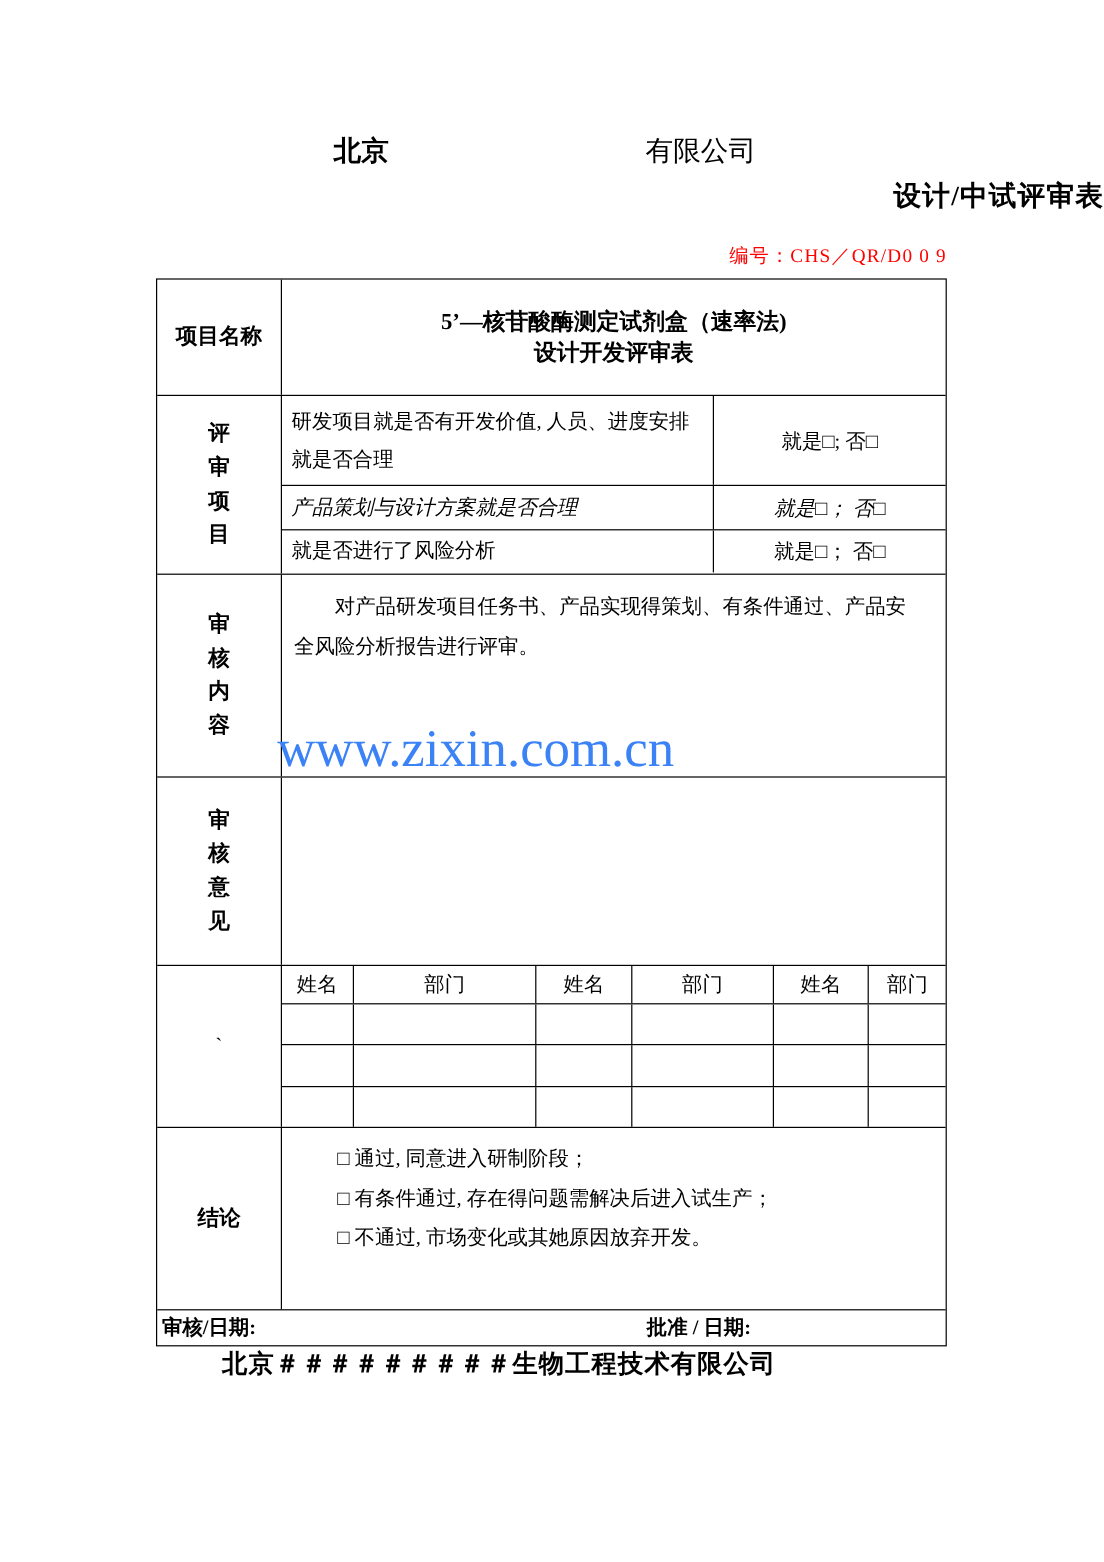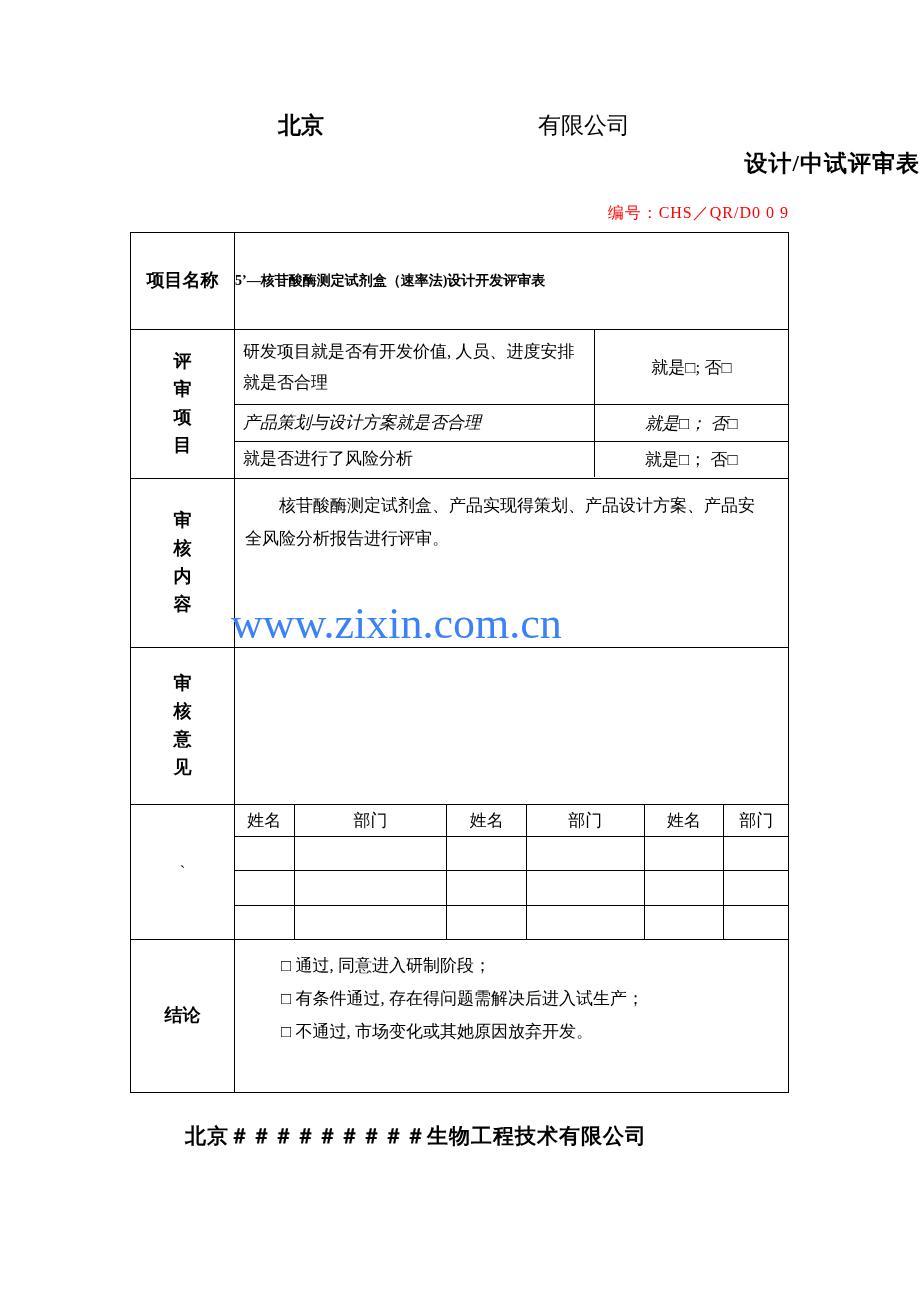--- a/index.html
+++ b/index.html
@@ -21,21 +21,21 @@
   .row4 { height:157px; } .row5 { height:135px; } .row6 { height:152px; }
   .row7 { height:29px; position:relative; }
   .label-col {
     flex:0 0 104px; border-right:1px solid #000;
     display:flex; align-items:center; justify-content:center; text-align:center;
     font-size:18px; font-weight:bold; white-space:pre-line; line-height:1.55;
   }
   .label-plain { font-weight:normal; font-size:17px; }
   .content-col { flex:1; min-width:0; }
   
-  .r1-content { display:flex; flex-direction:row; justify-content:flex-start; align-items:center; font-size:14px; font-weight:bold; }
+  .r1-content { display:flex; flex-direction:column; justify-content:center; align-items:center; font-size:19px; font-weight:bold; }
   
   .sub-rows { display:flex; flex-direction:column; }
   .sub-row { display:flex; border-bottom:1px solid #000; }
   .sub-row:last-child { border-bottom:none; }
   .sub1 { height:75px; } .sub2 { height:37px;font-style:italic; } .sub3 { height:35px; }
   .item-text { flex:1; min-width:0; padding:0 12px 0 8px; font-size:17px; line-height:1.8; display:flex; align-items:center; }
   .sub1 .item-text { align-items:flex-start; padding-top:7px; }
   .item-options { flex:0 0 194px; border-left:1px solid #000; display:flex; align-items:center; justify-content:center; font-size:17px; white-space:nowrap; }
   
   .content-text { margin:0; padding:10px 18px 0 10px; text-indent:2em; font-size:17px; line-height:1.95; }
@@ -100,21 +100,21 @@
         </div>
       </div>
     </div>
 
     <div class="row row3">
       <div class="label-col">审
 核
 内
 容</div>
       <div class="content-col">
-        <p class="content-text">核苷酸酶测定试剂盒、产品实现得策划、产品设计方案、产品安全风险分析报告进行评审。</p>
+        <p class="content-text">对产品研发项目任务书、产品实现得策划、有条件通过、产品安全风险分析报告进行评审。</p>
       </div>
     </div>
 
     <div class="row row4">
       <div class="label-col">审
 核
 意
 见</div>
       <div class="content-col"></div>
     </div>
@@ -159,19 +159,23 @@
 
     <div class="row row6">
       <div class="label-col">结论</div>
       <div class="content-col conclusion">
         <div>□  通过, 同意进入研制阶段；</div>
         <div>□  有条件通过, 存在得问题需解决后进入试生产；</div>
         <div>□ 不通过, 市场变化或其她原因放弃开发。</div>
       </div>
     </div>
 
+    <div class="row row7">
+      <span class="date-left">审核/日期:</span>
+      <span class="date-right">批准  / 日期:</span>
+    </div>
 
   </div>
 
   <div class="watermark">www.zixin.com.cn</div>
   <div class="footer-company">北京＃＃＃＃＃＃＃＃＃生物工程技术有限公司</div>
 
 </div>
 
 </body></html>

